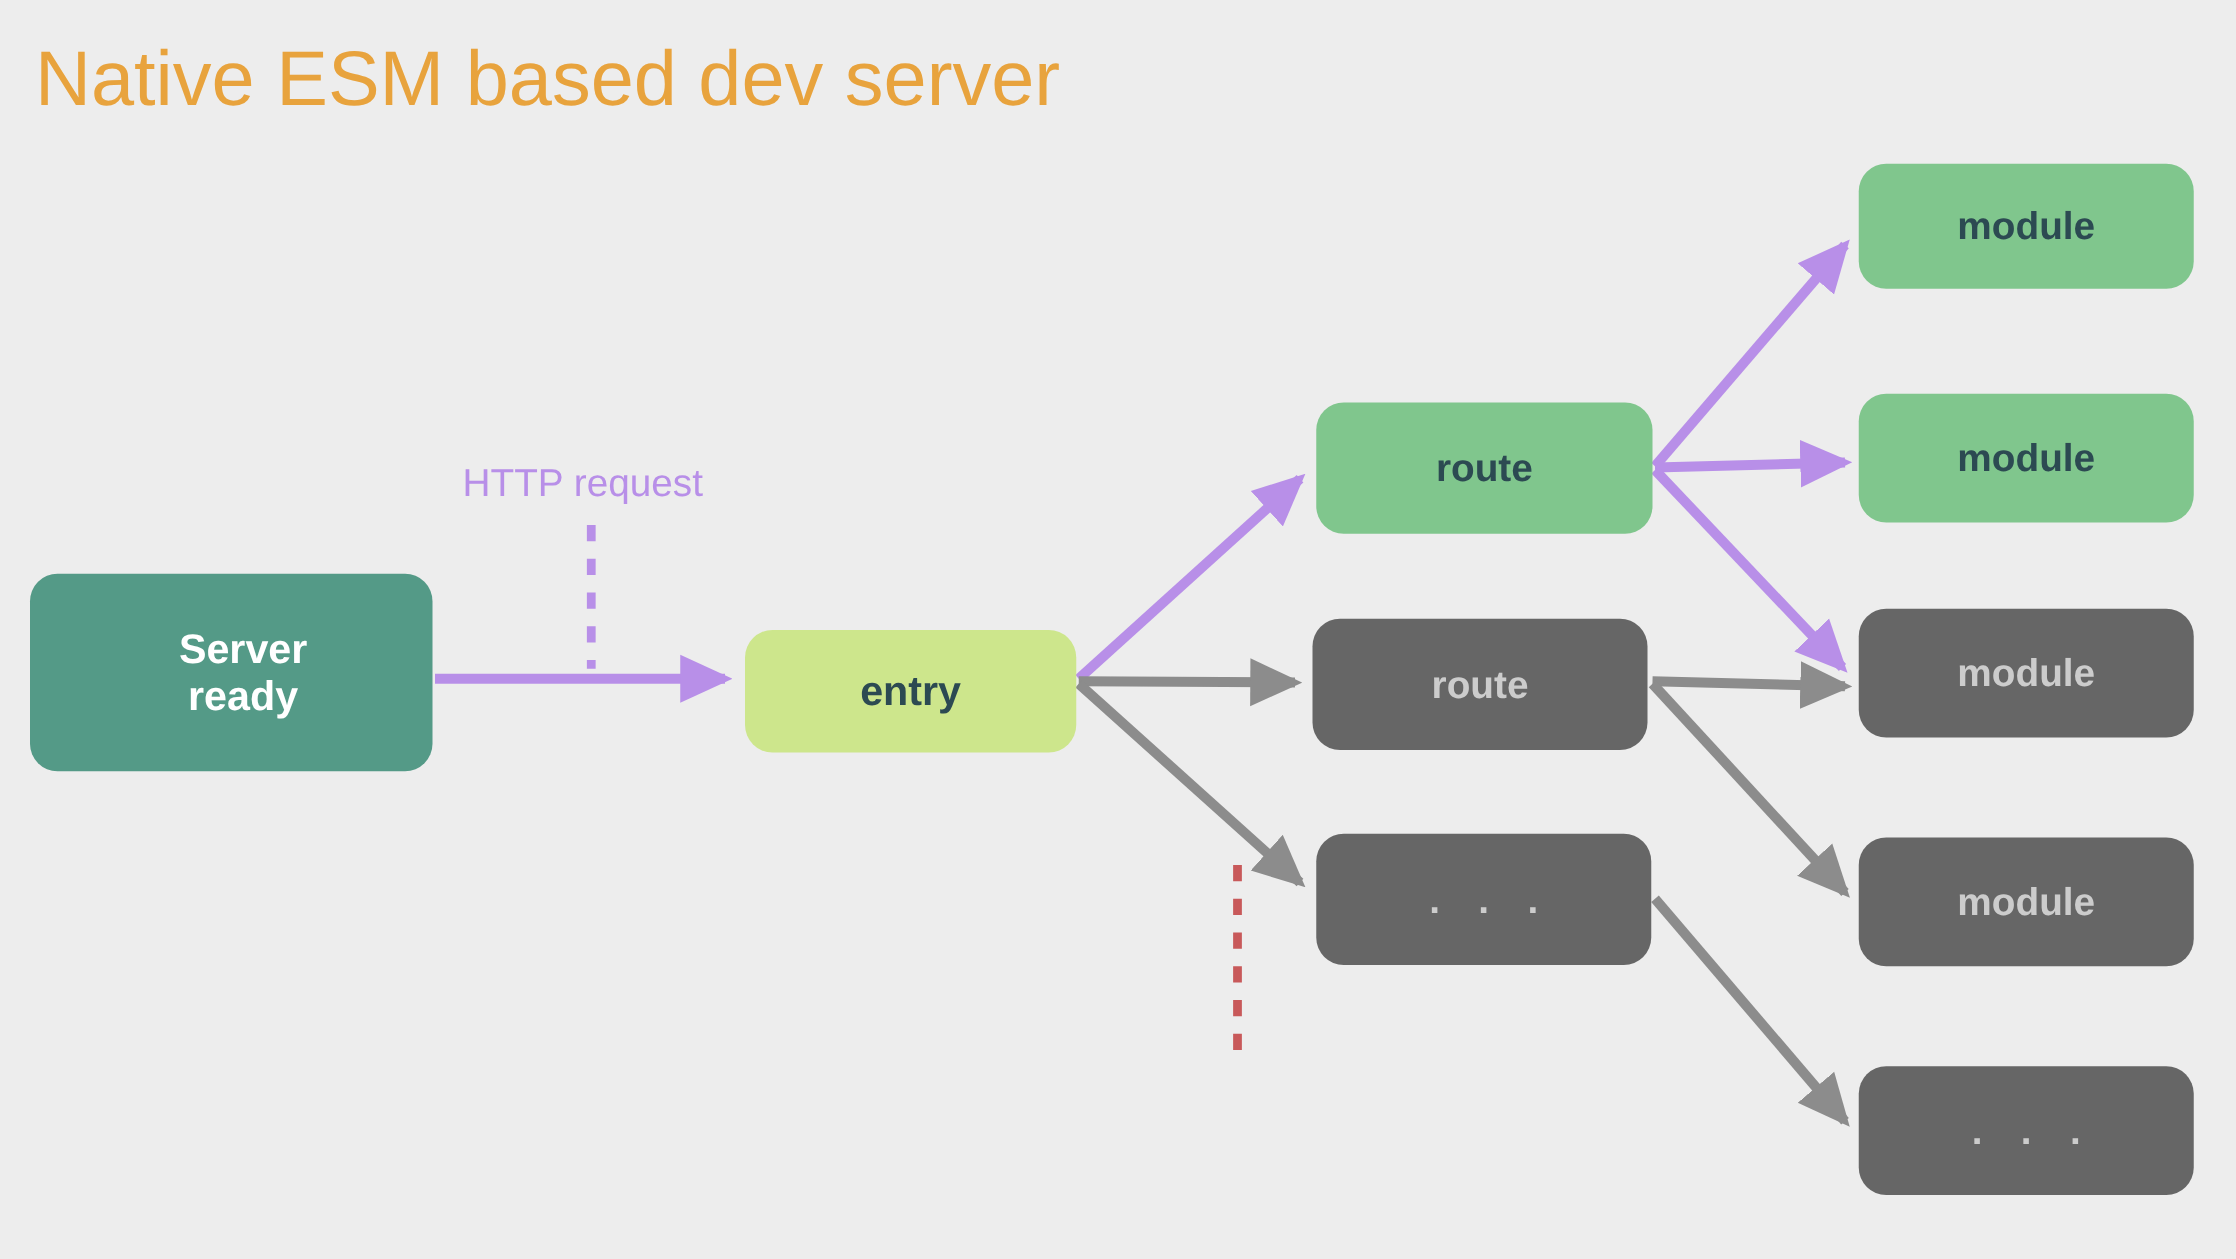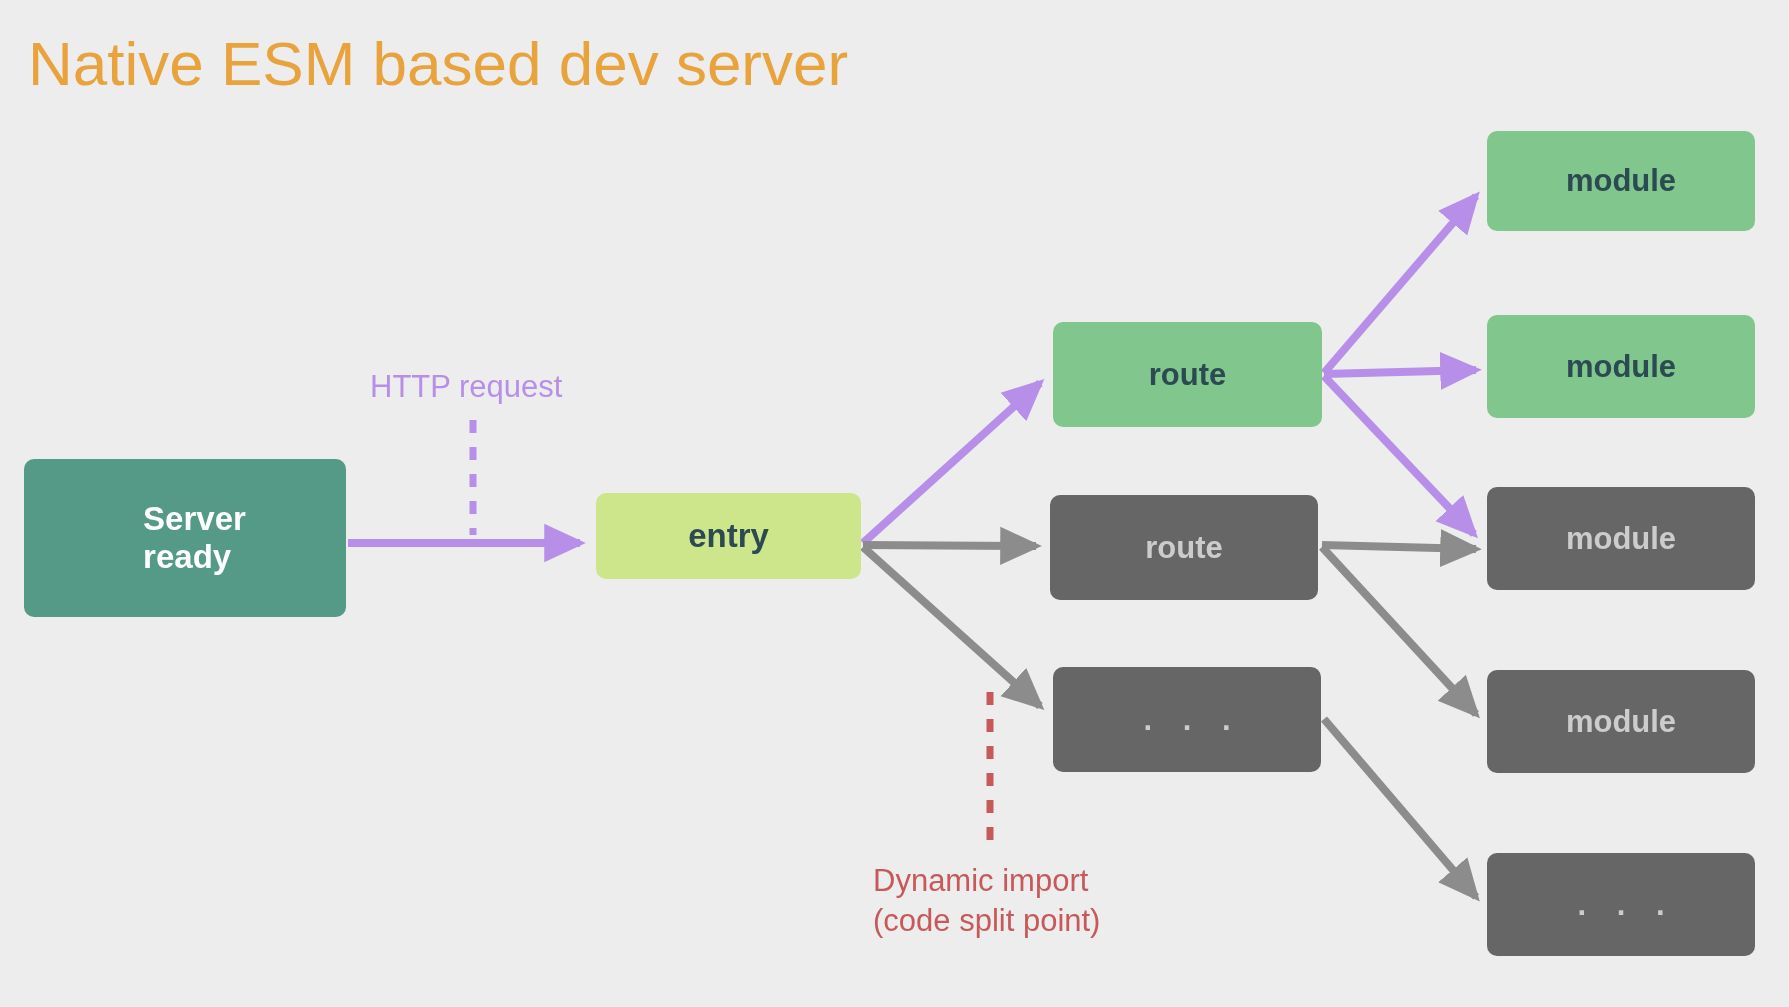--- a/index.html
+++ b/index.html
@@ -34,25 +34,25 @@
     left: 0; top: 0;
     width: 1789px;
     height: 1007px;
     pointer-events: none;
   }
 
   
   .node {
     position: absolute;
     box-sizing: border-box;
-    border-radius: 10px;
+    border-radius: 22px;
     display: flex;
     align-items: center;
     justify-content: center;
-    text-align: left;
+    text-align: center;
     font-weight: bold;
     line-height: 1.16;
     user-select: none;
   }
   .node.server {
     background: #549a87;
     color: #ffffff;
     font-size: 33px;
     padding-left: 19px;
   }
@@ -134,21 +134,21 @@
     <line x1="473" y1="420" x2="473" y2="535" stroke="#b88fe8" stroke-width="7" stroke-dasharray="13 14"></line>
 
     <line x1="990" y1="692" x2="990" y2="840" stroke="#c8595a" stroke-width="7" stroke-dasharray="13 14"></line>
   </svg>
 
   <div class="node server" style="left:24px; top:459px; width:322px; height:158px;">
     <span style="white-space:pre-line;">Server
 ready</span>
   </div>
 
-  <div class="node entry" style="left:596px; top:493px; width:265px; height:86px;">
+  <div class="node entry" style="left:596px; top:504px; width:265px; height:98px;">
     <span>entry</span>
   </div>
 
   <div class="node active" style="left:1053px; top:322px; width:269px; height:105px;">
     <span>route</span>
   </div>
 
   <div class="node inactive" style="left:1050px; top:495px; width:268px; height:105px;">
     <span>route</span>
   </div>
@@ -172,16 +172,14 @@
   <div class="node inactive" style="left:1487px; top:670px; width:268px; height:103px;">
     <span>module</span>
   </div>
 
   <div class="node inactive ellipsis" style="left:1487px; top:853px; width:268px; height:103px;">
     <span>. . .</span>
   </div>
 
   <div class="annot http" style="left:370px; top:367px;">HTTP request</div>
 
-  <div class="annot dynimport" style="left:873px; top:861px;">Dynamic import
-(code split point)</div>
 
 </div>
 
 </body></html>

